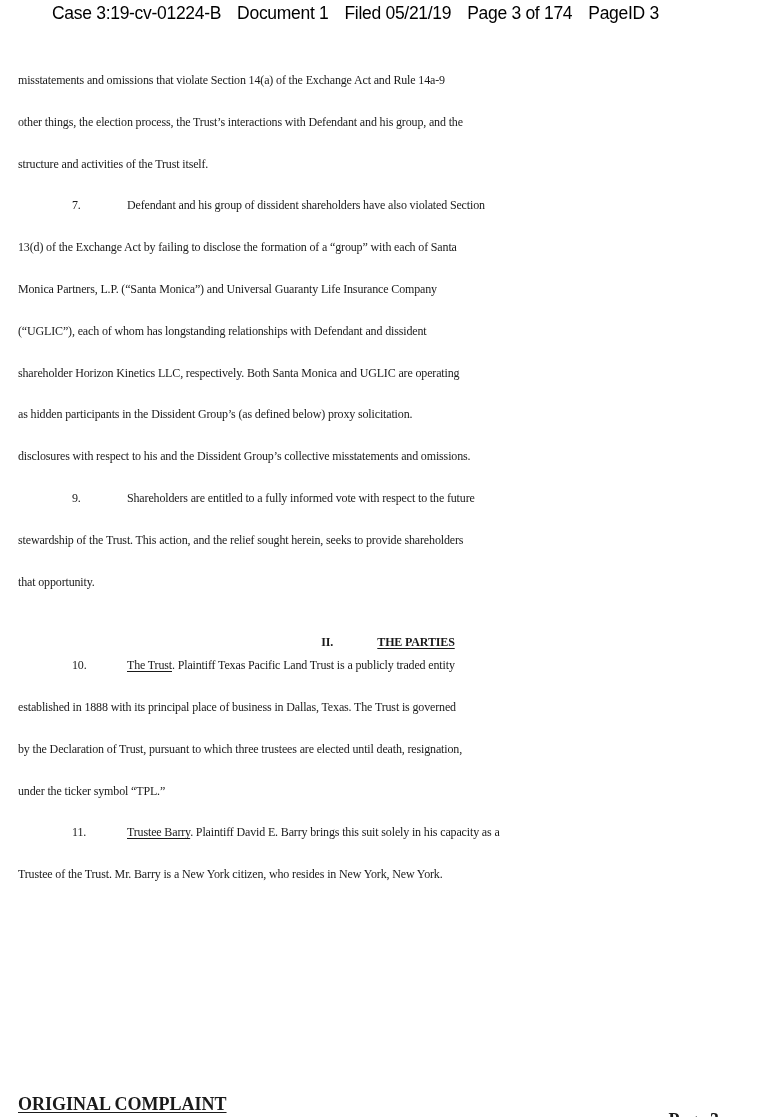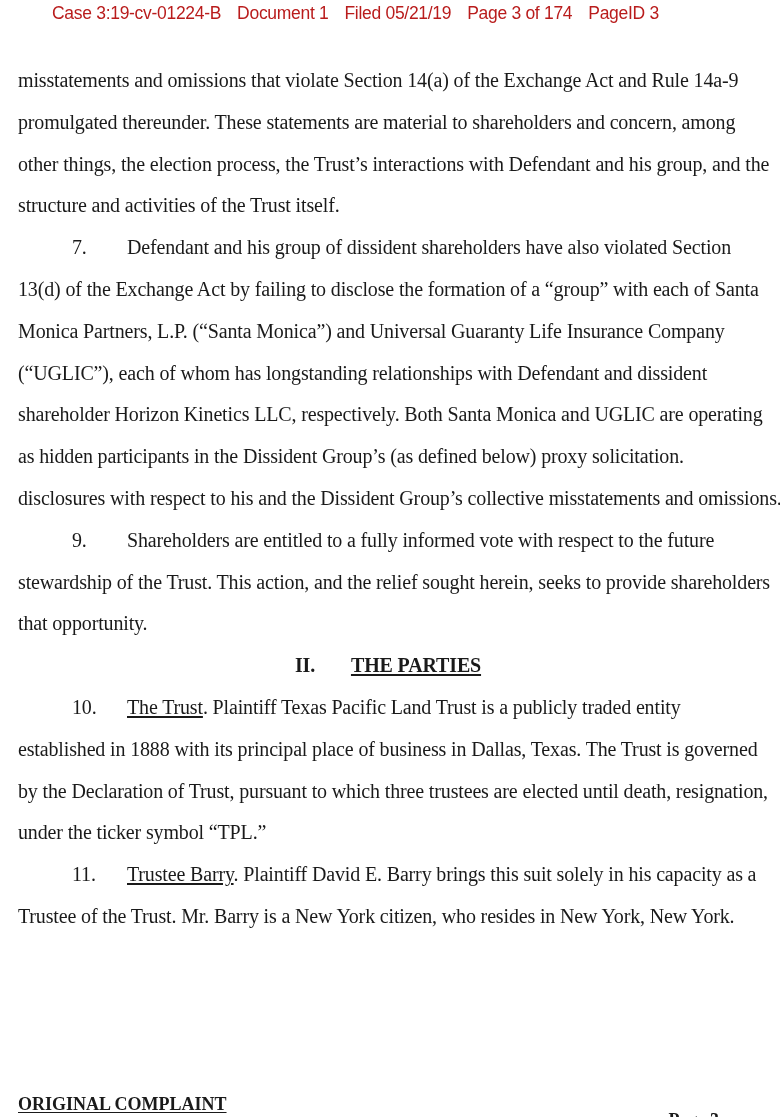--- a/index.html
+++ b/index.html
@@ -19,51 +19,51 @@
       position: absolute;
       top: 3px;
       left: 0;
       width: 780px;
       text-align: left;
       padding-left: 52px;
       box-sizing: border-box;
       font-family: "Liberation Sans", "DejaVu Sans", sans-serif;
       font-size: 17.5px;
       letter-spacing: -0.3px;
-      color: #b91c1c;
+      color: #000000;
       white-space: pre;
     }
     .header span { margin-right: 16px; }
     .body {
       position: absolute;
       top: 70px;
       left: 18px;
       width: 720px;
-      font-size: 20px;
+      font-size: 12px;
       letter-spacing: -0.15px;
     }
     .line {
       height: 41.8px;
       line-height: 20px;
       white-space: nowrap;
     }
     .indent-num {
       display: inline-block;
       width: 55px;
       margin-left: 54px;
     }
     .u { text-decoration: underline; text-underline-offset: 2px; }
     .heading {
       text-align: center;
       font-weight: bold;
       width: 720px;
       padding-left: 20px;
       box-sizing: border-box;
     }
-    .heading .roman { display: inline-block; width: 56px; text-align: left; }
+    .heading .roman { display: inline-block; width: 56px; text-align: left; margin-top: 19px; }
     .heading .title { text-decoration: underline; text-underline-offset: 2px; }
     .footer {
       position: absolute;
       top: 1094px;
       left: 18px;
       width: 700px;
       font-size: 18px;
       font-weight: bold;
     }
     .footer .left { text-decoration: underline; text-underline-offset: 2px; }
@@ -71,21 +71,20 @@
   </style>
 </head>
 <body>
 
 <div class="header"><span>Case 3:19-cv-01224-B</span><span>Document 1</span><span>Filed 05/21/19</span><span>Page 3 of 174</span><span>PageID 3</span></div>
 
 <div class="body">
 
   <div>
     <div class="line">misstatements and omissions that violate Section 14(a) of the Exchange Act and Rule 14a-9</div>
-    <div class="line">promulgated thereunder.  These statements are material to shareholders and concern, among</div>
     <div class="line">other things, the election process, the Trust’s interactions with Defendant and his group, and the</div>
     <div class="line">structure and activities of the Trust itself.</div>
   </div>
 
   <div>
     <div class="line"><span class="indent-num">7.</span><span>Defendant and his group of dissident shareholders have also violated Section</span></div>
     <div class="line">13(d) of the Exchange Act by failing to disclose the formation of a “group” with each of Santa</div>
     <div class="line">Monica Partners, L.P. (“Santa Monica”) and Universal Guaranty Life Insurance Company</div>
     <div class="line">(“UGLIC”), each of whom has longstanding relationships with Defendant and dissident</div>
     <div class="line">shareholder Horizon Kinetics LLC, respectively.  Both Santa Monica and UGLIC are operating</div>

